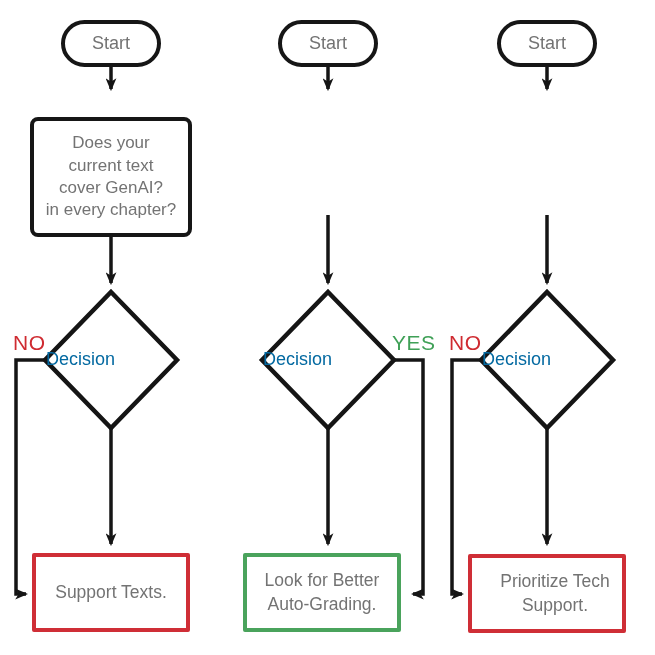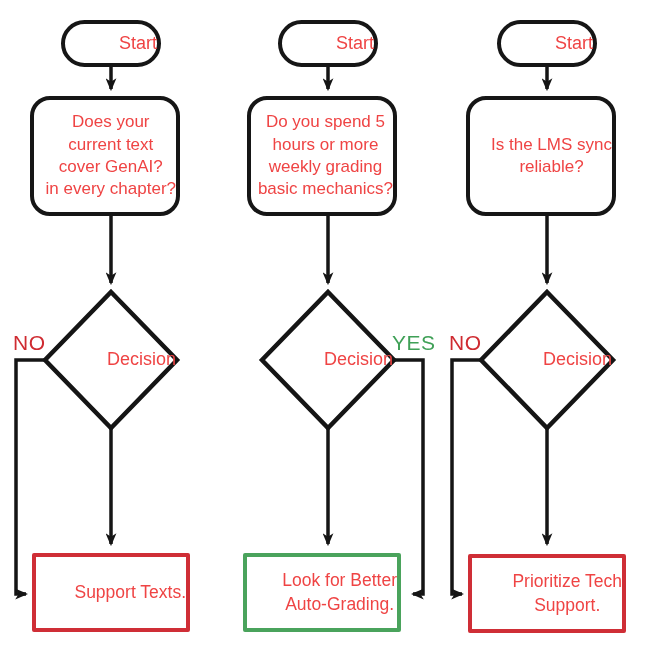--- a/index.html
+++ b/index.html
@@ -18,51 +18,52 @@
   svg.connectors {
     position: absolute;
     left: 0; top: 0;
     width: 655px; height: 655px;
   }
   .node {
     position: absolute;
     box-sizing: border-box;
     display: flex;
     align-items: center;
-    justify-content: flex-end;
+    justify-content: center;
     text-align: center;
     background: #ffffff;
-    color: #ef4444;
+    color: #737373;
   }
   .start {
     width: 100px; height: 47px;
     border: 4px solid #161616;
     border-radius: 24px;
     font-size: 18px;
   }
   .question {
-    width: 150px; height: 120px;
+    width: 162px; height: 120px;
     border: 4px solid #161616;
-    border-radius: 20px;
+    border-radius: 8px;
     font-size: 17px;
     line-height: 1.32;
+    margin-top: 21px;
   }
   .result {
     width: 158px; height: 79px;
     border: 4px solid #cf2e36; 
     border-radius: 2px;
     font-size: 17.5px;
     line-height: 1.35;
   }
   .decision-label {
     position: absolute;
     width: 130px;
-    text-align: right;
+    text-align: left;
     font-size: 18px;
-    color: #ef4444;
+    color: #0369a1;
     background: transparent;
   }
   .branch-label {
     position: absolute;
     font-size: 21px;
     font-weight: 400;
     letter-spacing: 0.5px;
     color: #cf2e36; 
     background: transparent;
   }
@@ -112,34 +113,28 @@
   </div>
   <div class="decision-label" style="left:46px; top:349px;">Decision</div>
   <div class="branch-label" style="left: 13px; top: 331px; color: rgb(207, 43, 49);">NO</div>
   <div class="node result" style="left: 32px; top: 553px; border-color: rgb(207, 46, 54);">
     <span>Support Texts.</span>
   </div>
 
   <div class="node start" style="left:278px; top:20px;">
     <span>Start</span>
   </div>
-  <div class="node question" style="left:247px; top:96px;">
-    <span>Do you spend 5<br>hours or more<br>weekly grading<br>basic mechanics?</span>
-  </div>
   <div class="decision-label" style="left:263px; top:349px;">Decision</div>
   <div class="branch-label" style="left: 392px; top: 331px; color: rgb(63, 160, 87);">YES</div>
   <div class="node result" style="left: 243px; top: 553px; border-color: rgb(74, 163, 92);">
     <span>Look for Better<br>Auto-Grading.</span>
   </div>
 
   <div class="node start" style="left:497px; top:20px;">
     <span>Start</span>
-  </div>
-  <div class="node question" style="left:466px; top:96px;">
-    <span>Is the LMS sync<br>reliable?</span>
   </div>
   <div class="decision-label" style="left:482px; top:349px;">Decision</div>
   <div class="branch-label" style="left: 449px; top: 331px; color: rgb(207, 43, 49);">NO</div>
   <div class="node result" style="left: 468px; top: 554px; border-color: rgb(207, 46, 54); padding-left: 16px;">
     <span>Prioritize Tech<br>Support.</span>
   </div>
 
 </div>
 
 </body></html>

